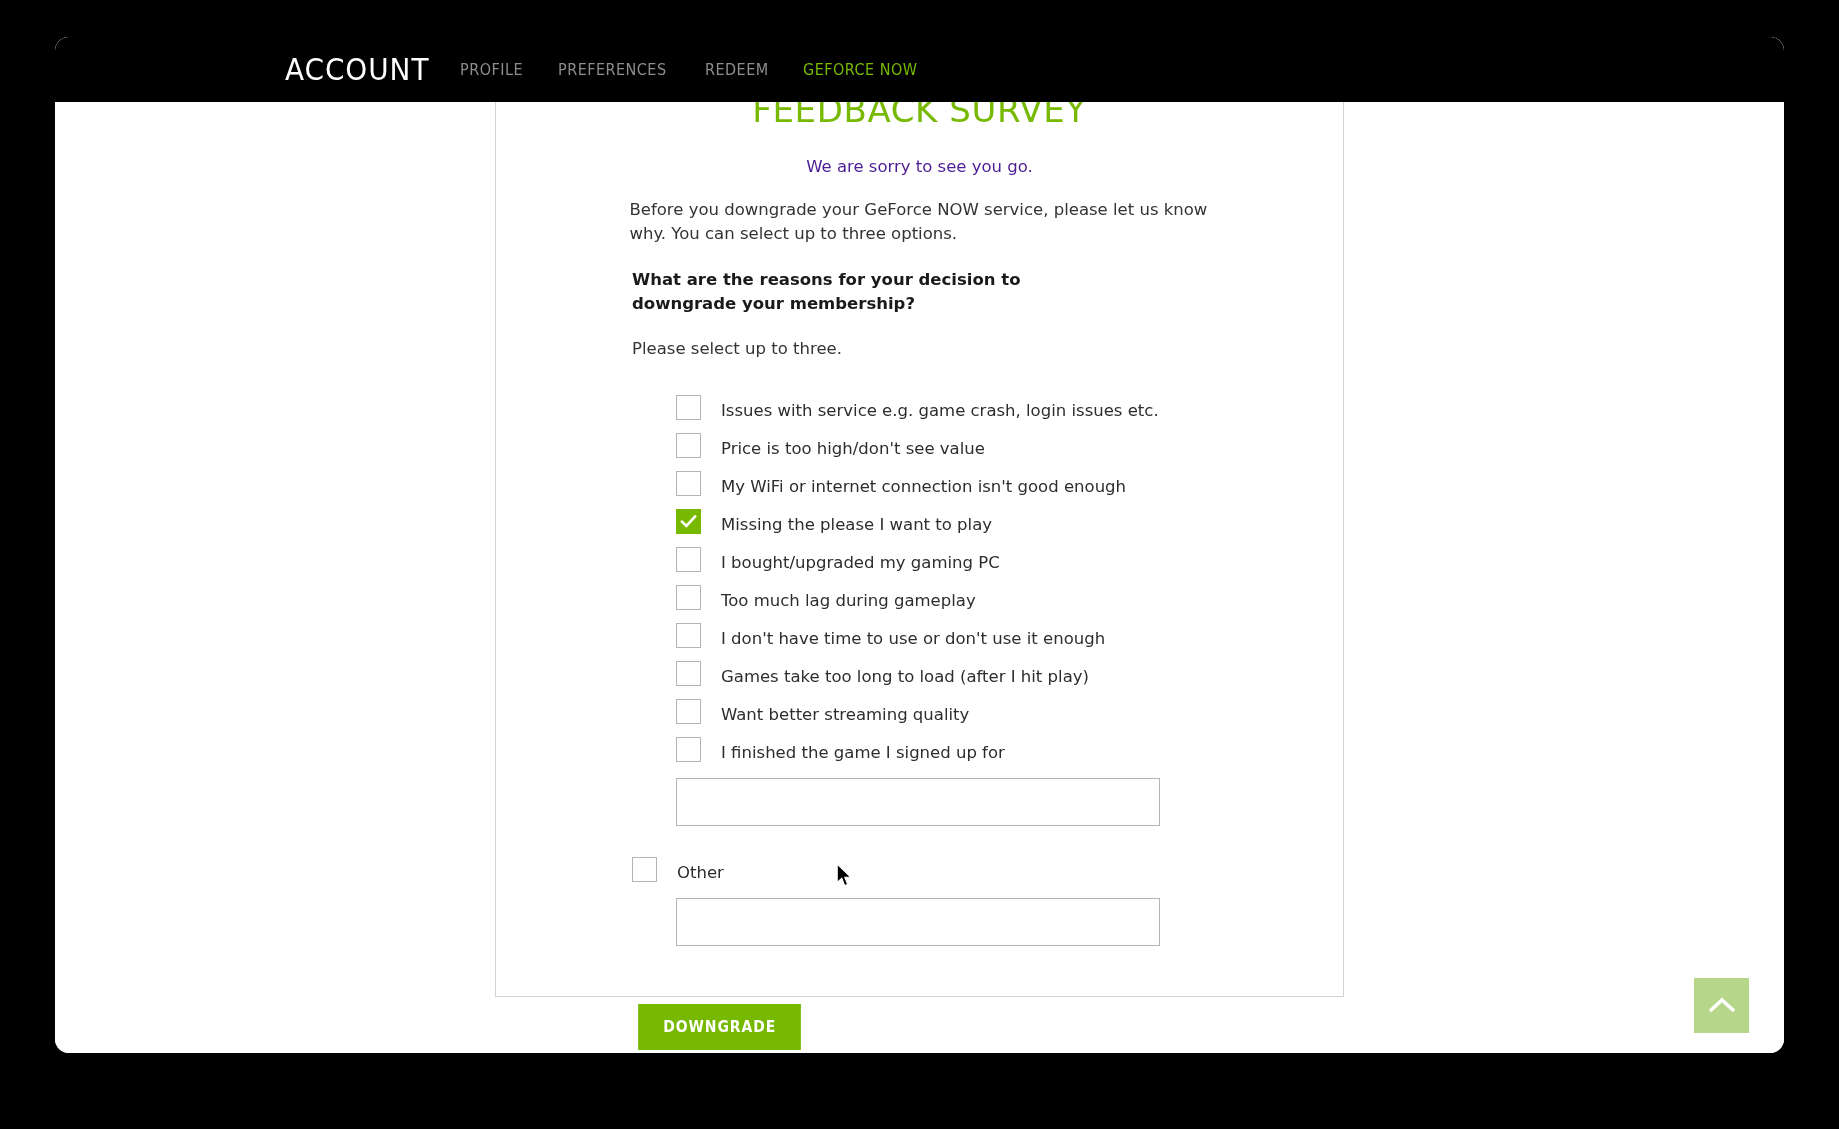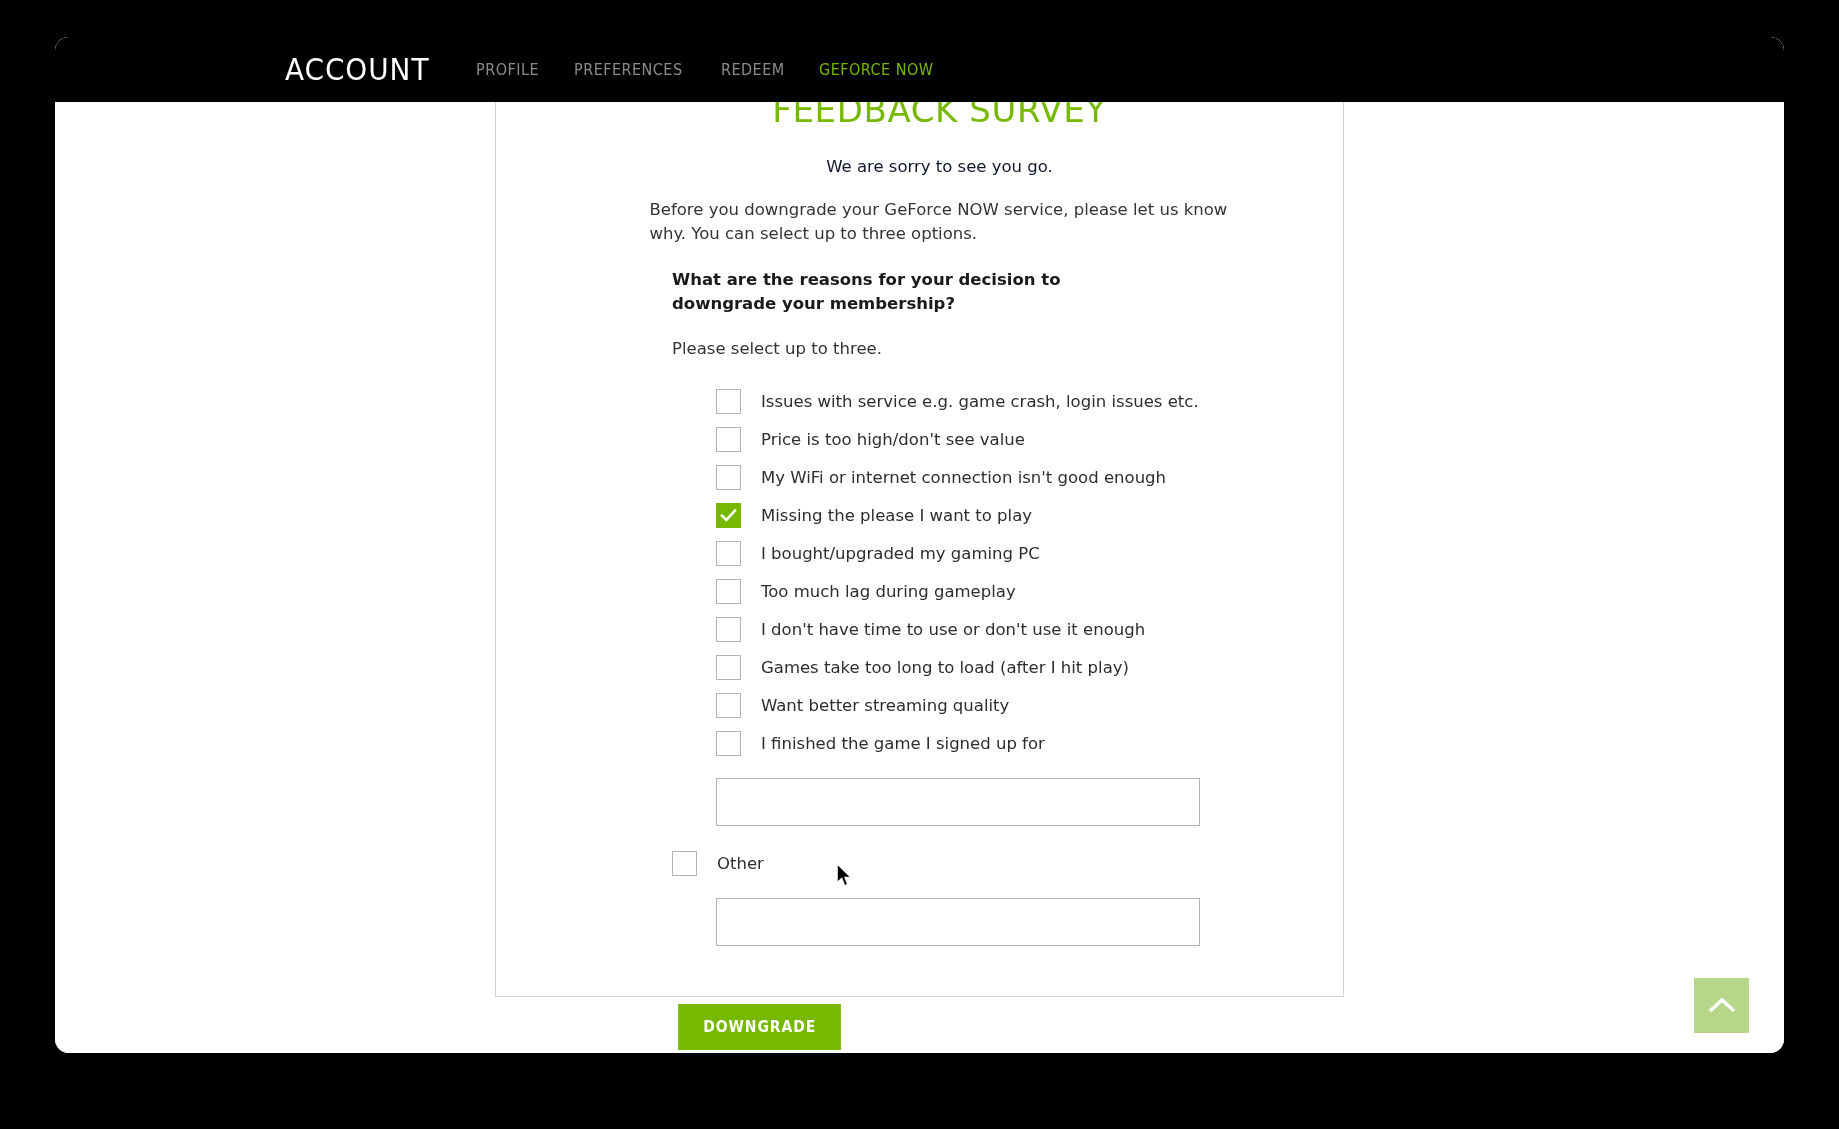--- a/index.html
+++ b/index.html
@@ -47,21 +47,21 @@
     font-weight: 400;
     letter-spacing: 1.0px;
     line-height: 1;
     transform: scaleX(0.93);
     transform-origin: left center;
   }
 
   .nav-links {
     display: flex;
     align-items: flex-start;
-    margin-left: 36px;
+    margin-left: 20px;
     gap: 30px;
   }
 
   .nav-link {
     color: #8c8c8c;
     font-size: 15.5px;
     letter-spacing: 0.5px;
     text-decoration: none;
     white-space: nowrap;
     transform: scaleX(0.93);
@@ -84,39 +84,38 @@
   #survey-card {
     position: absolute;
     left: 440px;
     top: -15px;
     width: 849px;
     height: 975px;
     background: #ffffff;
     border-left: 1px solid #d2d2d2;
     border-right: 1px solid #d2d2d2;
     border-bottom: 1px solid #d2d2d2;
-    padding-left: 40px;
   }
 
   #survey-inner {
     padding-top: 70px;
   }
 
   #survey-heading {
     text-align: center;
     color: #76b900;
     font-size: 34px;
     font-weight: 400;
     letter-spacing: 0.6px;
     line-height: 1.1;
   }
 
   #sorry-line {
     text-align: center;
-    color: #0f172a;
+    color: #4c1d95;
     font-size: 16.5px;
     margin-top: 28px;
   }
 
   #intro-paragraph {
     width: 580px;
     margin: 22px auto 0 auto;
     text-align: left;
     color: #333333;
     font-size: 16.5px;
@@ -145,21 +144,21 @@
   }
 
   
   #options-list {
     margin-top: 24px;
     padding-left: 44px;
   }
 
   .option-row {
     display: flex;
-    align-items: center;
+    align-items: flex-end;
     height: 38px;
   }
 
   .checkbox {
     width: 25px;
     height: 25px;
     min-width: 25px;
     border: 1px solid #b4b4b4;
     background: #ffffff;
     display: flex;

